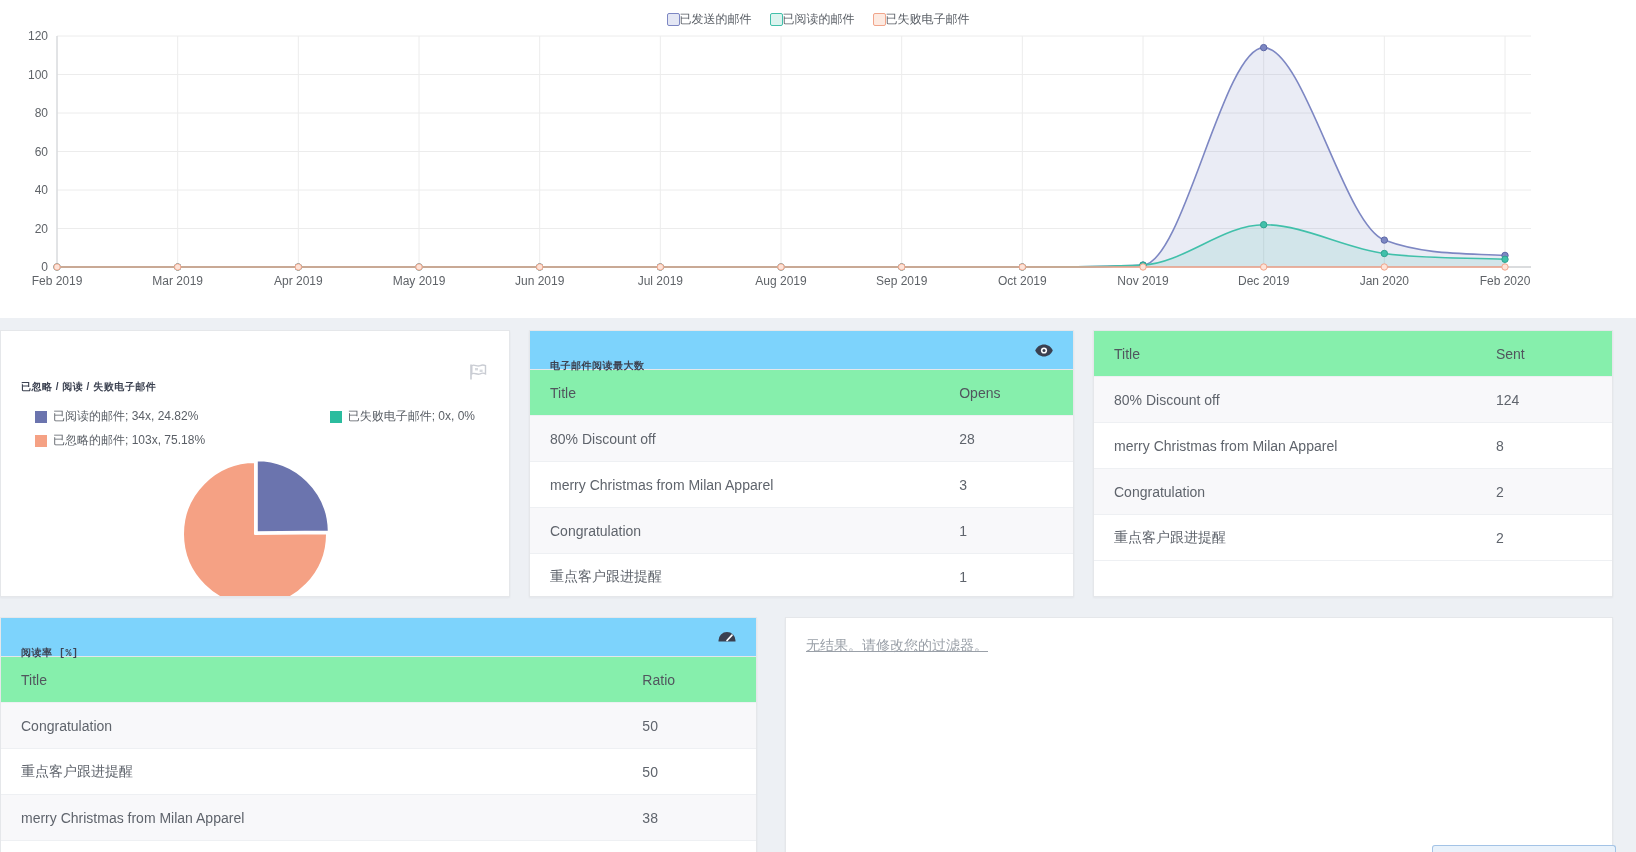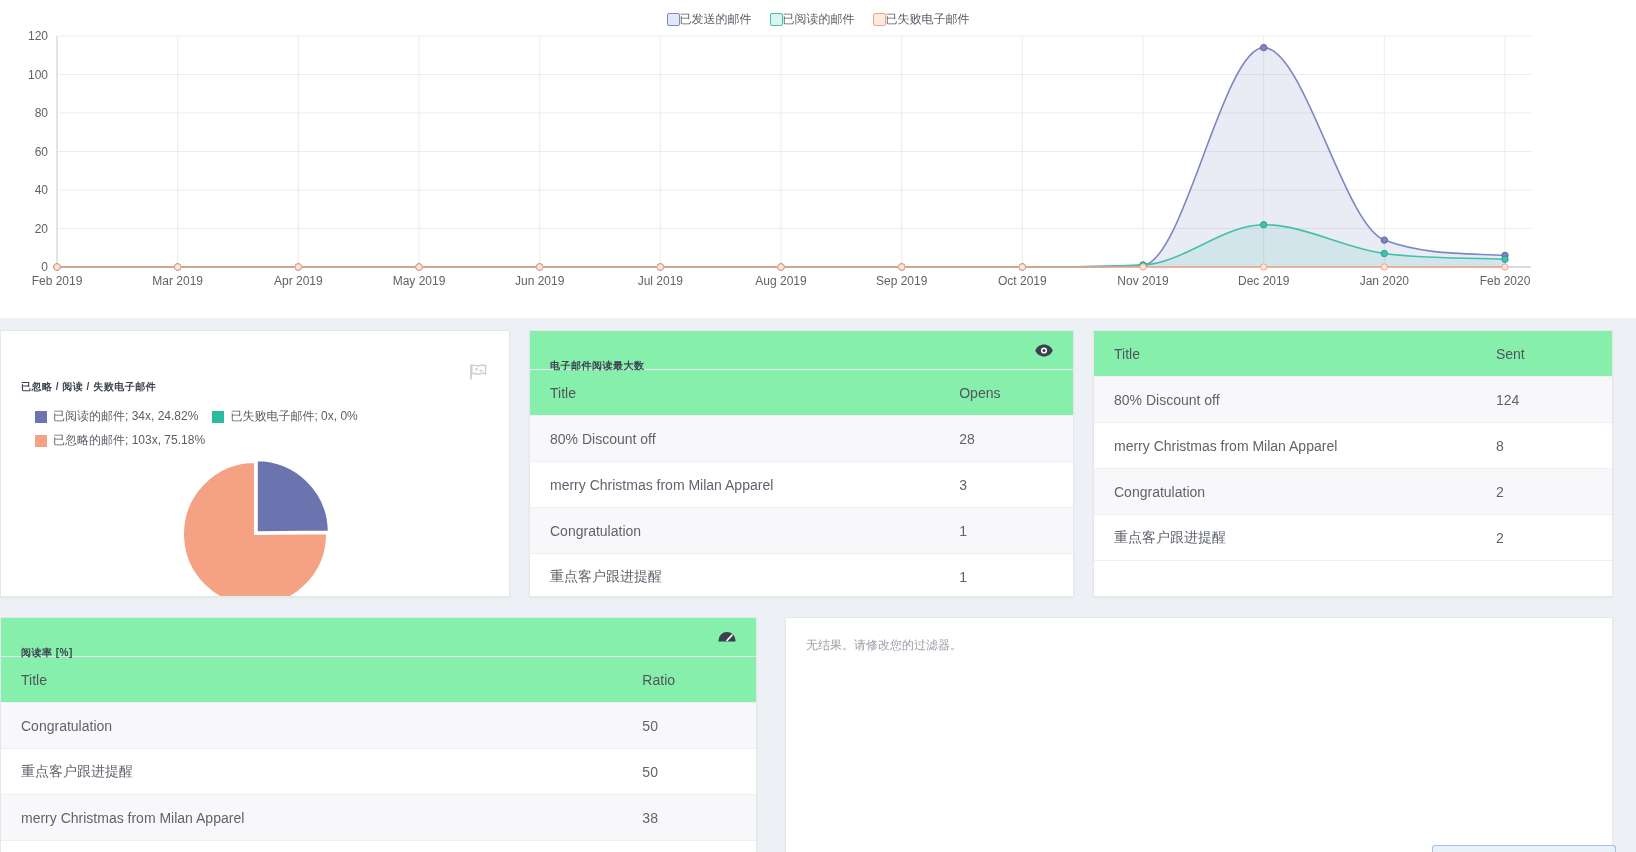--- a/index.html
+++ b/index.html
@@ -17,39 +17,39 @@
   
   .row{display:flex;}
   .row1{margin:12px 23px 0 0;gap:19px;height:267px;}
   .row2{margin:20px 23px 0 0;gap:28px;height:280px;}
   .card{background:#fff;border:1px solid #e5e7ea;box-shadow:0 1px 2px rgba(31,45,61,.05);box-sizing:border-box;overflow:hidden;}
   .pie-card{width:510px;}
   .opens-card{width:545px;}
   .sent-card{flex:1;}
   .ratio-card{width:757px;}
   .failed-card{flex:1;}
-  .card-head{height:38px;display:flex;justify-content:space-between;align-items:center;padding:0 20px;background:#86efac;border-bottom:1px solid #e5e7ea;}
+  .card-head{height:38px;display:flex;justify-content:space-between;align-items:center;padding:0 20px;background:#7dd3fc;border-bottom:1px solid #e5e7ea;font-family:Liberation Mono, monospace;}
   .pie-head{display:flex;justify-content:space-between;align-items:center;padding:17px 20px 8px;}
   .card-title{font-size:10px;font-weight:700;color:#3d4352;letter-spacing:.5px;margin-top:32px;}
   .head-icon{display:flex;align-items:center;}
   
-  #pie-legend{display:flex;flex-wrap:wrap;justify-content:flex-start;column-gap:14px;row-gap:7px;width:440px;margin:6px auto 0;}
+  #pie-legend{display:flex;flex-wrap:wrap;justify-content:space-between;column-gap:14px;row-gap:7px;width:440px;margin:6px auto 0;}
   .pl-item{display:flex;align-items:center;gap:6px;font-size:12px;color:#5a5f66;}
   .pl-swatch{width:12px;height:12px;flex:0 0 12px;}
   #pie-chart{display:block;margin:8px auto 0;}
   
   table{width:100%;border-collapse:collapse;font-size:14px;color:#5f646c;table-layout:fixed;}
   th{font-weight:400;color:#51565e;}
   th,td{text-align:left;padding:0 20px;height:45px;border-bottom:1px solid #eef0f3;overflow:hidden;white-space:nowrap;}
   thead tr{background:#86efac;}
   tbody tr:nth-child(odd){background:#f8f8fa;}
   .col-68 th:first-child,.col-68 td:first-child{width:68%;}
   .col-66 th:first-child,.col-66 td:first-child{width:66%;}
   .col-77 th:first-child,.col-77 td:first-child{width:77%;}
-  .empty-text{padding:19px 20px;font-size:12px;color:#9aa0a8;}
+  .empty-text{padding:19px 20px;font-size:14px;color:#9aa0a8;text-decoration:underline;}
   
   .widget-peek{position:absolute;left:1432px;top:845px;width:182px;height:8px;background:#e9f2fb;border:1px solid #a3c3e6;border-bottom:none;border-radius:3px 3px 0 0;}
 </style>
 </head>
 <body>
 
 <div class="chart-section">
   <div id="trend-legend">
       <span class="tl-item">
         <span class="tl-swatch" style="border-color: rgb(125, 135, 195); background: rgb(228, 231, 244);"></span>

